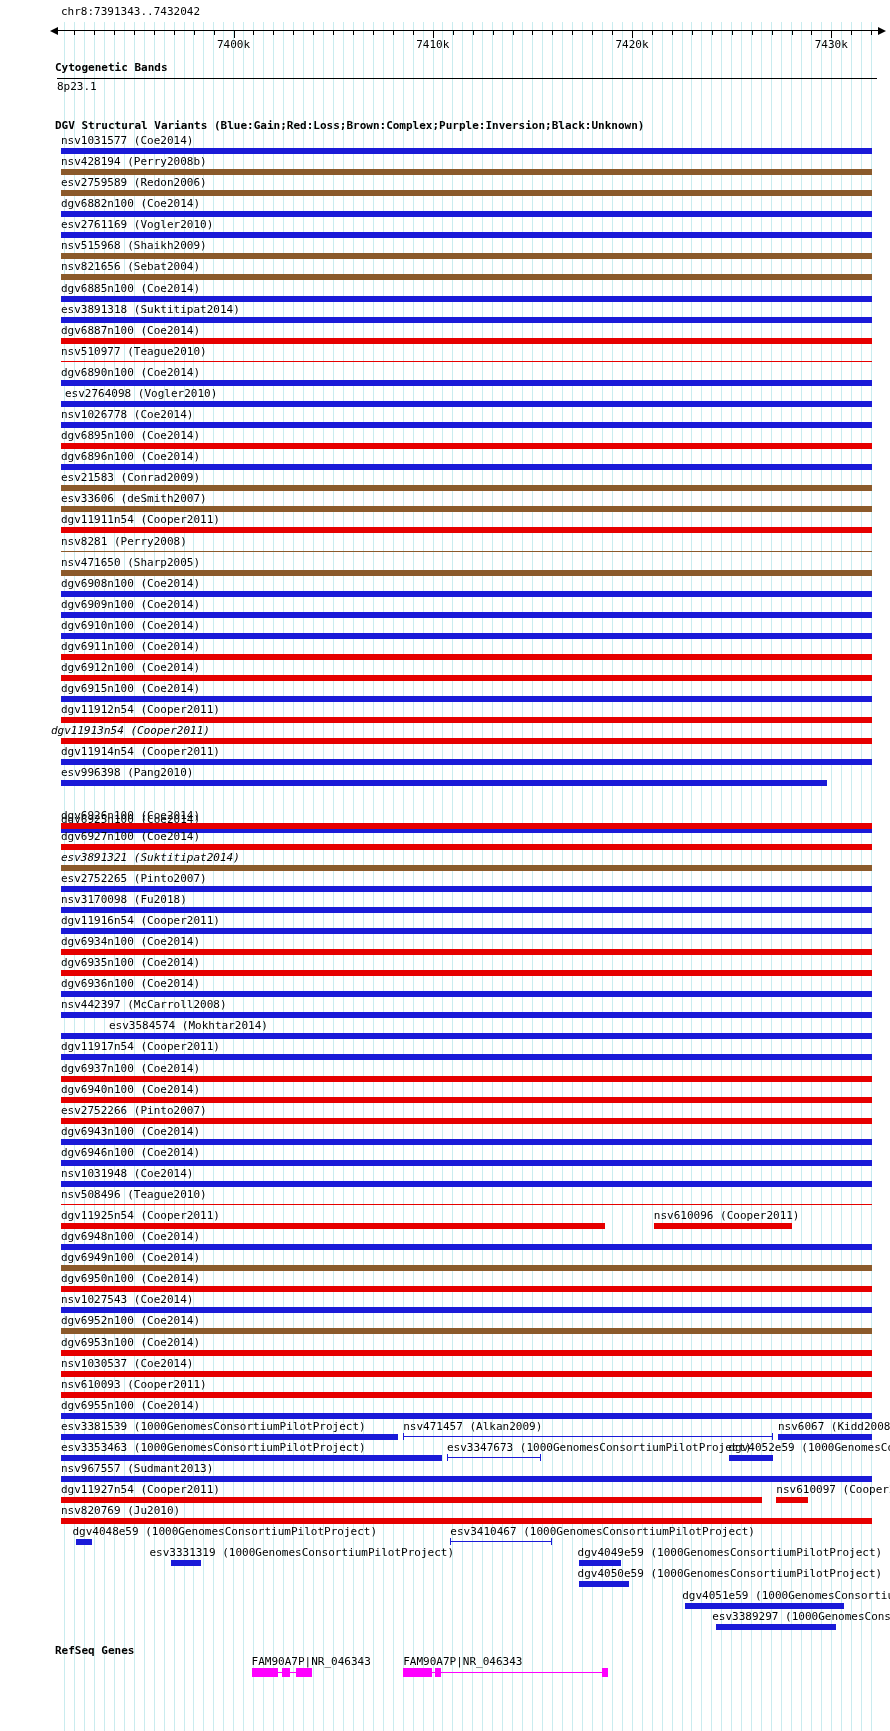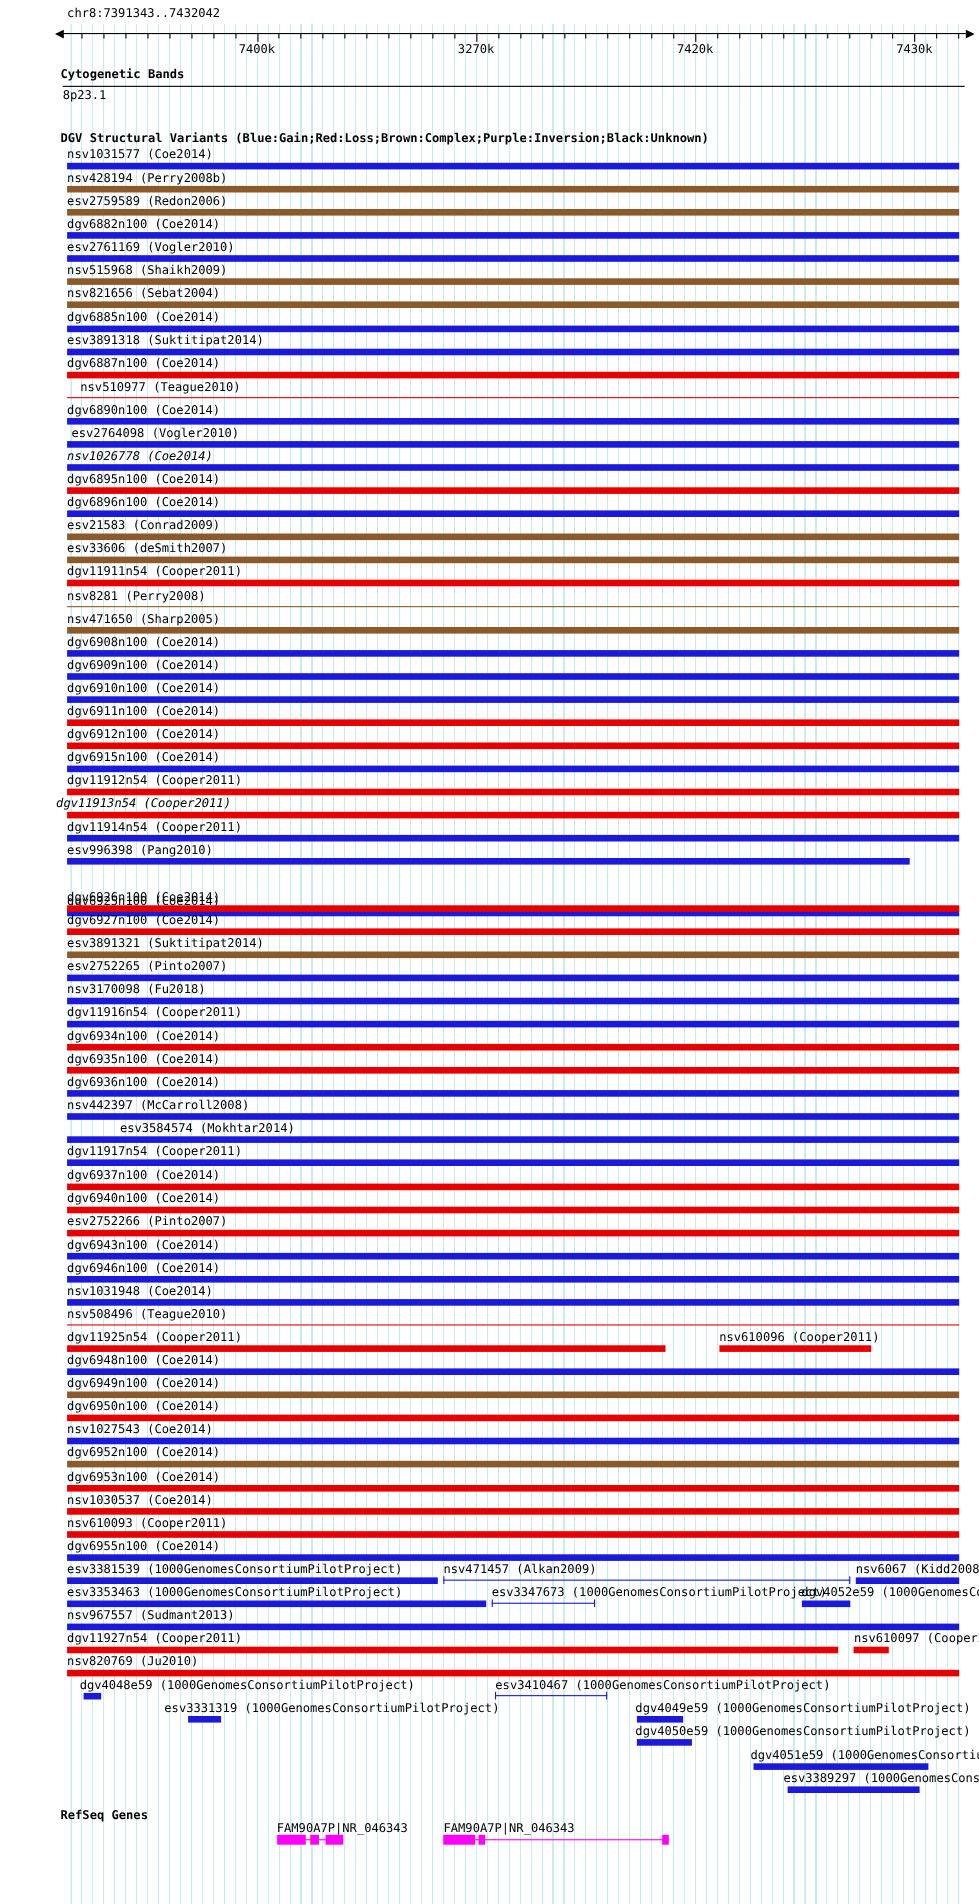--- a/index.html
+++ b/index.html
@@ -92,21 +92,21 @@
       <div class="tick" style="left: 711.7px;"></div>
       <div class="tick" style="left: 731.7px;"></div>
       <div class="tick" style="left: 751.6px;"></div>
       <div class="tick" style="left: 771.5px;"></div>
       <div class="tick" style="left: 791.5px;"></div>
       <div class="tick" style="left: 811.4px;"></div>
       <div class="tick major" style="left: 831.3px;"></div>
       <div class="tick" style="left: 851.2px;"></div>
       <div class="tick" style="left: 871.2px;"></div>
       <div class="tick-label" style="left: 233.5px;">7400k</div>
-      <div class="tick-label" style="left: 432.8px;">3270k</div>
+      <div class="tick-label" style="left: 432.8px;">7410k</div>
       <div class="tick-label" style="left: 632px;">7420k</div>
       <div class="tick-label" style="left: 831.3px;">7430k</div>
     </div>
 
   <div id="cyto-title" class="section-title">Cytogenetic Bands</div>
   <div id="band-line" style="background: rgb(0, 0, 0);"></div>
   <div id="band-label" class="mono11">8p23.1</div>
 
   <div id="dgv-title" class="section-title">DGV Structural Variants (Blue:Gain;Red:Loss;Brown:Complex;Purple:Inversion;Black:Unknown)</div>
   <div id="variant-track">
@@ -144,32 +144,32 @@
       </div>
       <div class="vrow" style="top: 303.64px;">
         <div class="vlabel" style="left: 61px;">esv3891318 (Suktitipat2014)</div>
         <div class="vbar bar" style="left: 61px; width: 811px; background: rgb(26, 26, 216);"></div>
       </div>
       <div class="vrow" style="top: 324.72px;">
         <div class="vlabel" style="left: 61px;">dgv6887n100 (Coe2014)</div>
         <div class="vbar bar" style="left: 61px; width: 811px; background: rgb(230, 0, 0);"></div>
       </div>
       <div class="vrow" style="top: 345.8px;">
-        <div class="vlabel" style="left: 73px;">nsv510977 (Teague2010)</div>
+        <div class="vlabel" style="left: 61px;">nsv510977 (Teague2010)</div>
         <div class="vbar hair" style="left: 61px; width: 811px; background: rgb(230, 0, 0);"></div>
       </div>
       <div class="vrow" style="top: 366.88px;">
         <div class="vlabel" style="left: 61px;">dgv6890n100 (Coe2014)</div>
         <div class="vbar bar" style="left: 61px; width: 811px; background: rgb(26, 26, 216);"></div>
       </div>
       <div class="vrow" style="top: 387.96px;">
         <div class="vlabel" style="left: 65px;">esv2764098 (Vogler2010)</div>
         <div class="vbar bar" style="left: 61px; width: 811px; background: rgb(26, 26, 216);"></div>
       </div>
-      <div class="vrow" style="top: 409.04px; font-style: italic;">
+      <div class="vrow" style="top: 409.04px;">
         <div class="vlabel" style="left: 61px;">nsv1026778 (Coe2014)</div>
         <div class="vbar bar" style="left: 61px; width: 811px; background: rgb(26, 26, 216);"></div>
       </div>
       <div class="vrow" style="top: 430.12px;">
         <div class="vlabel" style="left: 61px;">dgv6895n100 (Coe2014)</div>
         <div class="vbar bar" style="left: 61px; width: 811px; background: rgb(230, 0, 0);"></div>
       </div>
       <div class="vrow" style="top: 451.2px;">
         <div class="vlabel" style="left: 61px;">dgv6896n100 (Coe2014)</div>
         <div class="vbar bar" style="left: 61px; width: 811px; background: rgb(26, 26, 216);"></div>
@@ -239,21 +239,21 @@
         <div class="vbar bar" style="left: 61px; width: 811px; background: rgb(26, 26, 216);"></div>
       </div>
       <div class="vrow" style="top: 809.56px;">
         <div class="vlabel" style="left: 61px;">dgv6926n100 (Coe2014)</div>
         <div class="vbar bar" style="left: 61px; width: 811px; background: rgb(230, 0, 0);"></div>
       </div>
       <div class="vrow" style="top: 830.64px;">
         <div class="vlabel" style="left: 61px;">dgv6927n100 (Coe2014)</div>
         <div class="vbar bar" style="left: 61px; width: 811px; background: rgb(230, 0, 0);"></div>
       </div>
-      <div class="vrow" style="top: 851.72px;">
+      <div class="vrow" style="top: 851.72px; font-style: italic;">
         <div class="vlabel" style="left: 61px;">esv3891321 (Suktitipat2014)</div>
         <div class="vbar bar" style="left: 61px; width: 811px; background: rgb(139, 90, 43);"></div>
       </div>
       <div class="vrow" style="top: 872.8px;">
         <div class="vlabel" style="left: 61px;">esv2752265 (Pinto2007)</div>
         <div class="vbar bar" style="left: 61px; width: 811px; background: rgb(26, 26, 216);"></div>
       </div>
       <div class="vrow" style="top: 893.88px;">
         <div class="vlabel" style="left: 61px;">nsv3170098 (Fu2018)</div>
         <div class="vbar bar" style="left: 61px; width: 811px; background: rgb(26, 26, 216);"></div>

